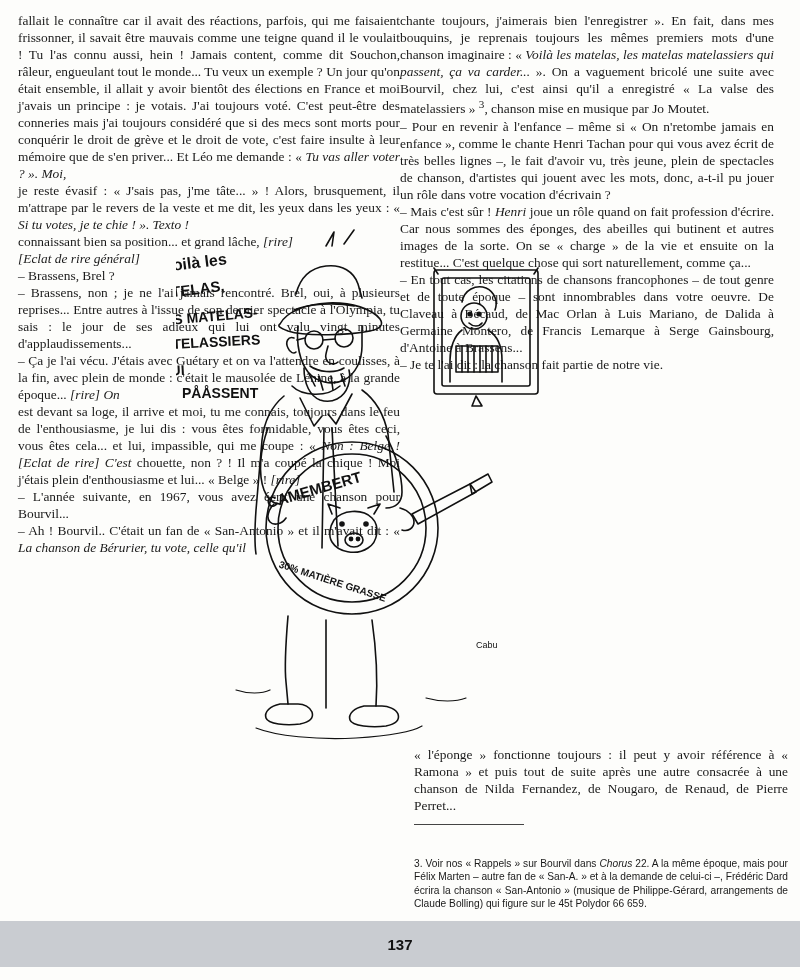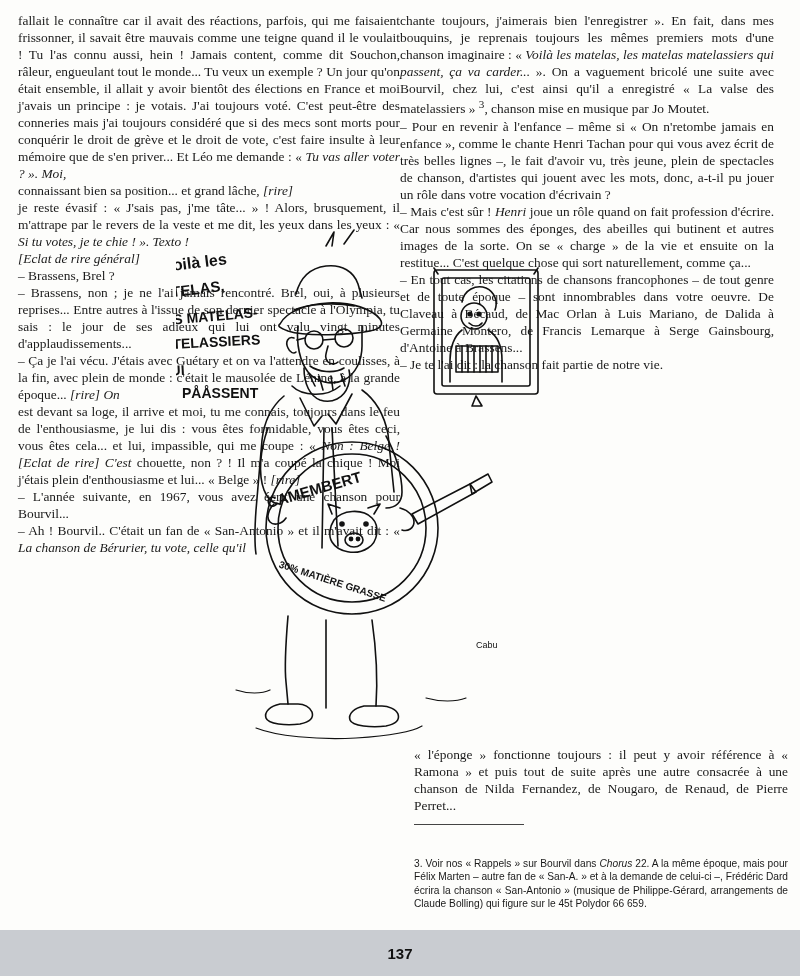--- a/index.html
+++ b/index.html
@@ -56,21 +56,21 @@
     left: 176px;
     top: 228px;
     width: 590px;
     height: 520px;
     pointer-events: none;
   }
   .illus-wrap svg { display: block; }
   .footer {
     position: absolute;
     left: 0;
-    bottom: 4px;
+    bottom: 13px;
     width: 800px;
     height: 46px;
     background: #c9ccd1;
     display: flex;
     align-items: center;
     justify-content: center;
   }
   .folio {
     font-family: "Liberation Sans", sans-serif;
     font-weight: bold;
@@ -88,23 +88,23 @@
 <body>
 
 <div class="page">
 
   <div class="columns">
 
     <div class="col left">
 
       <p><span>fallait le connaître car il avait des réactions, parfois, qui me faisaient frissonner, il savait être mauvais comme une teigne quand il le voulait ! Tu l'as connu aussi, hein ! Jamais content, comme dit Souchon, râleur, engueulant tout le monde... Tu veux un exemple ? Un jour qu'on était ensemble, il allait y avoir bientôt des élections en France et moi j'avais un principe : je votais. J'ai toujours voté. C'est peut-être des conneries mais j'ai toujours considéré que si des mecs sont morts pour conquérir le droit de grève et le droit de vote, c'est faire insulte à leur mémoire que de s'en priver... Et Léo me demande : « </span><span class="italic">Tu vas aller voter ?</span><span class="italic"> ». Moi,</span></p>
 
+      <p><span>je reste évasif : « J'sais pas, j'me tâte... » ! Alors, brusquement, il m'attrape par le revers de la veste et me dit, les yeux dans les yeux : « </span><span class="italic">Si tu votes, je te chie !</span><span class="italic"> ». Texto !</span></p>
+
       <p><span>connaissant bien sa position... et grand lâche, </span><span class="italic">[rire]</span></p>
-
-      <p><span>je reste évasif : « J'sais pas, j'me tâte... » ! Alors, brusquement, il m'attrape par le revers de la veste et me dit, les yeux dans les yeux : « </span><span class="italic">Si tu votes, je te chie !</span><span class="italic"> ». Texto !</span></p>
 
       <p class="italic">[Eclat de rire général]</p>
 
       <p class="bold">– Brassens, Brel ?</p>
 
       <p><span>– Brassens, non ; je ne l'ai jamais rencontré. Brel, oui, à plusieurs reprises... Entre autres à l'issue de son dernier spectacle à l'Olympia, tu sais : le jour de ses adieux qui lui ont valu vingt minutes d'applaudissements...</span></p>
 
 
       <p><span>– Ça je l'ai vécu. J'étais avec Guétary et on va l'attendre en coulisses, à la fin, avec plein de monde : c'était le mausolée de Lénine, à la grande époque... </span><span class="italic">[rire]</span> <span class="italic">On</span></p>
 

